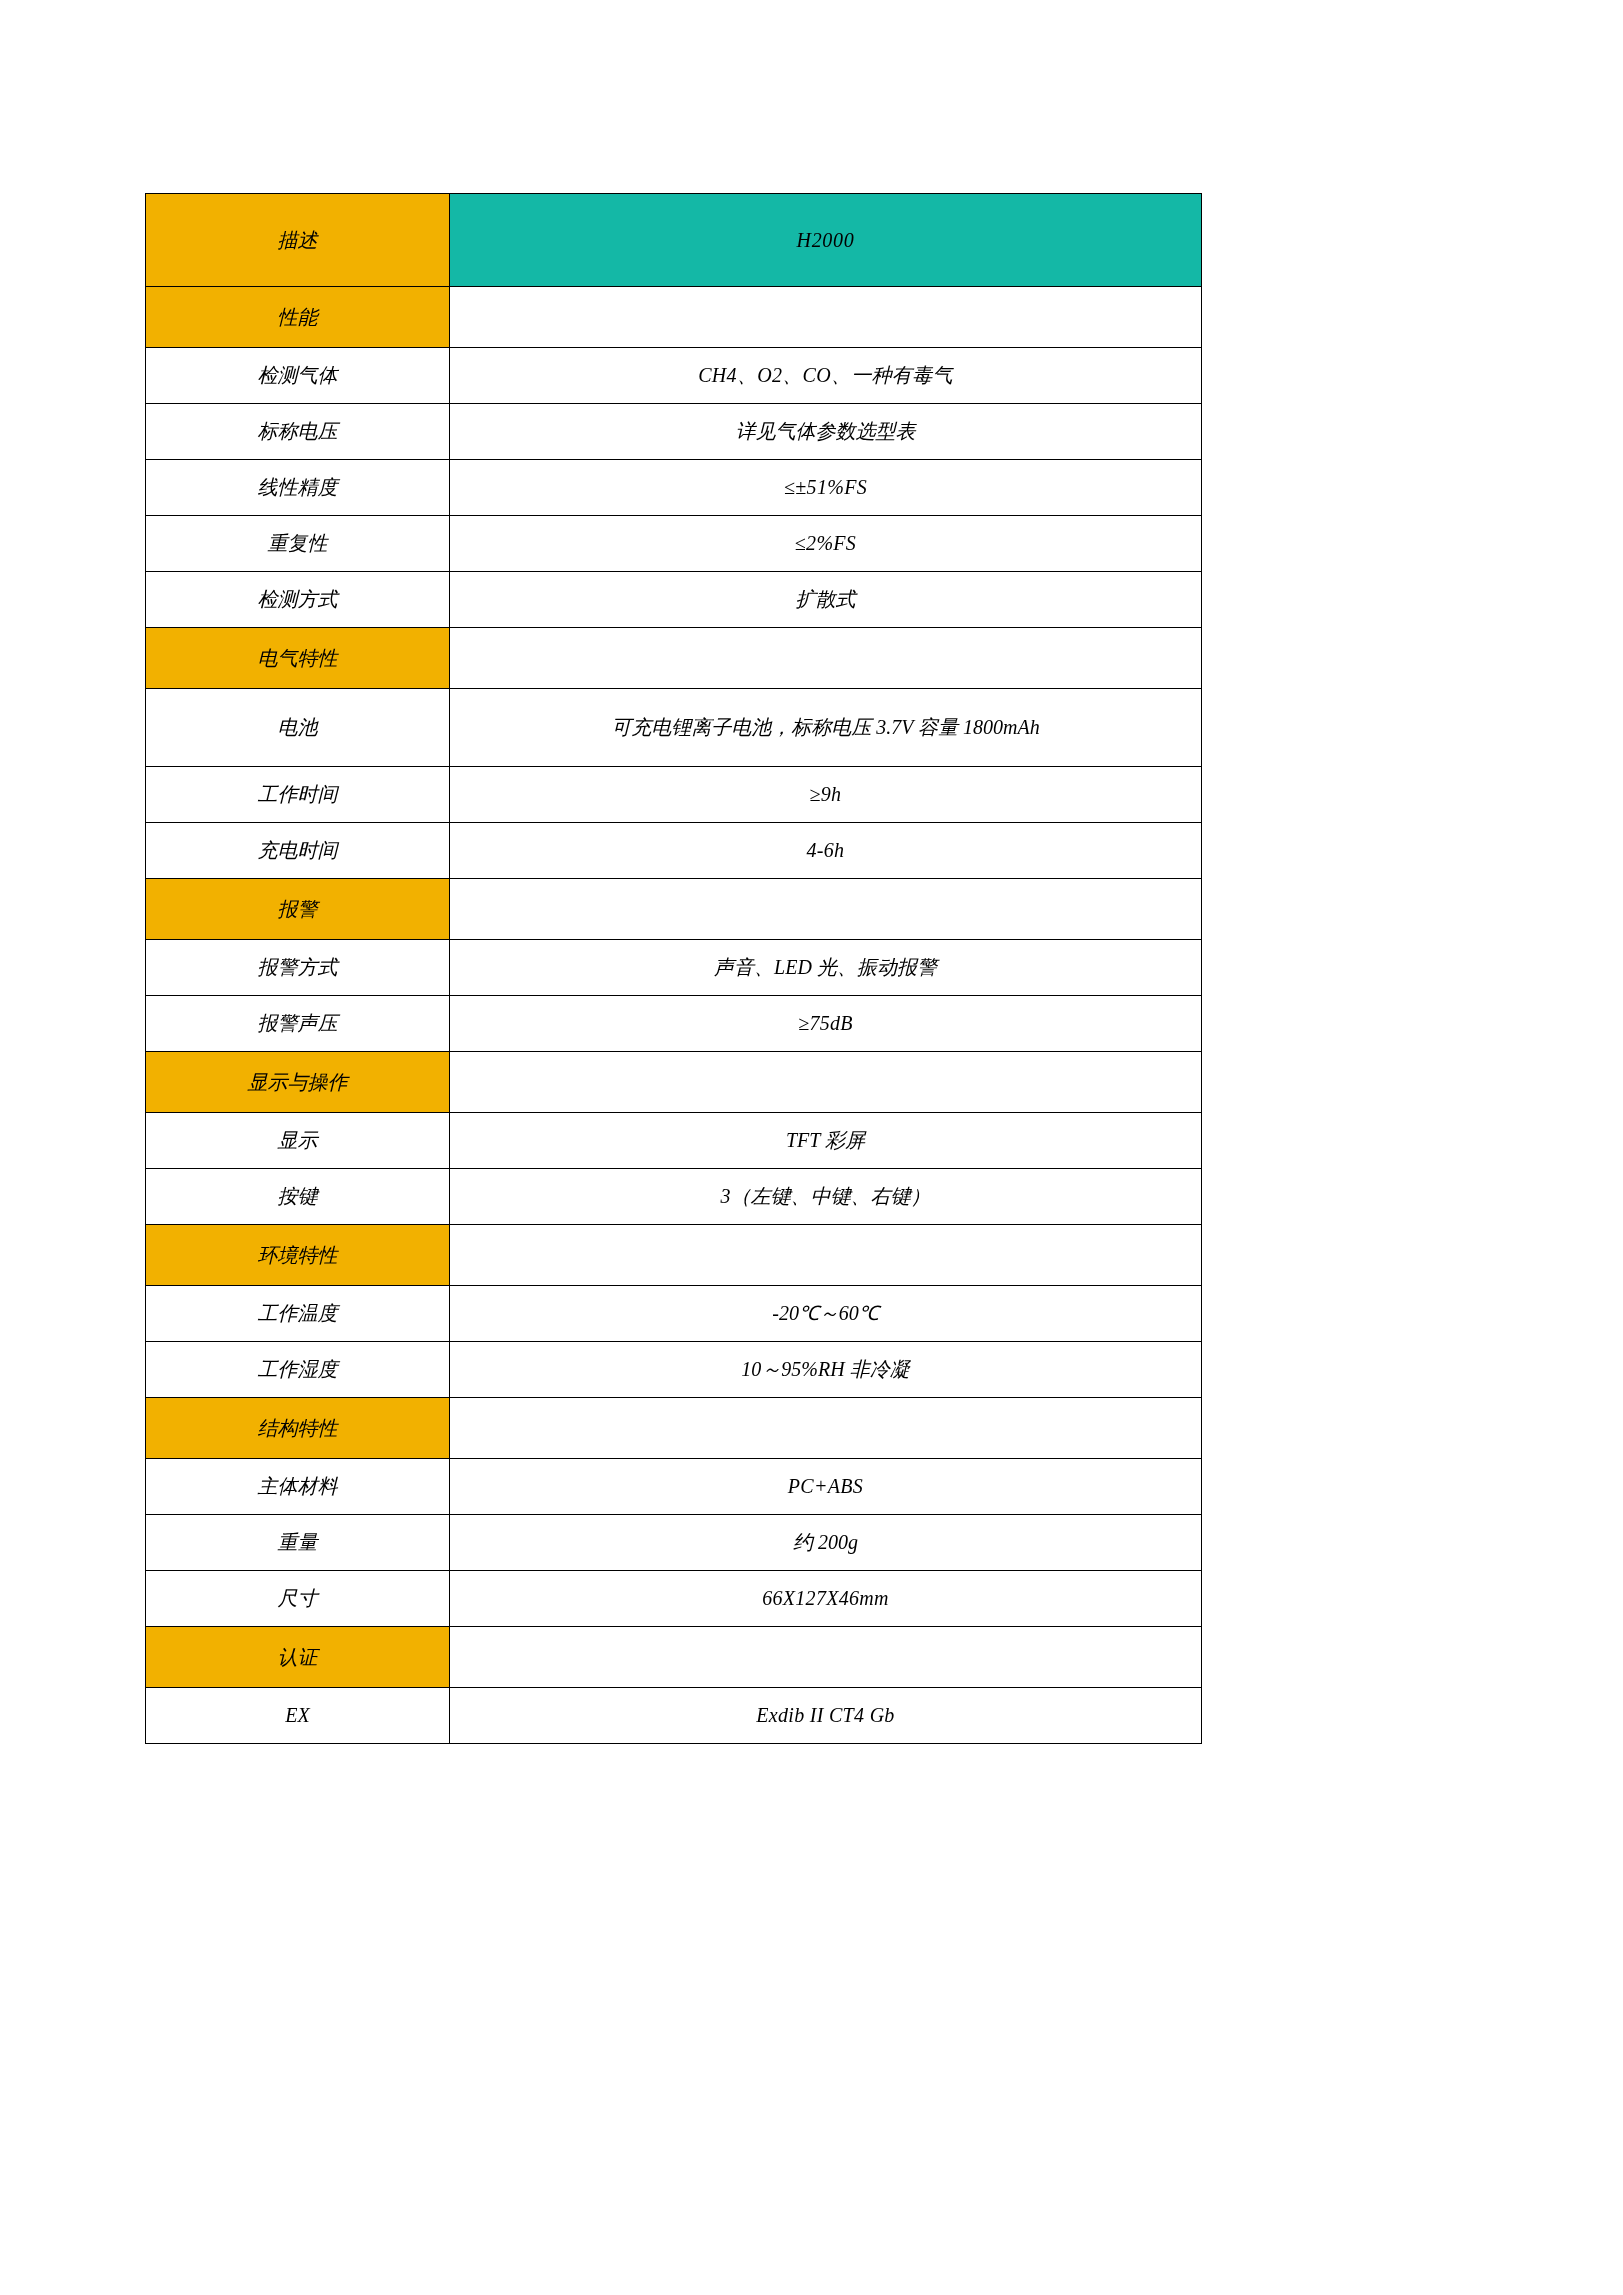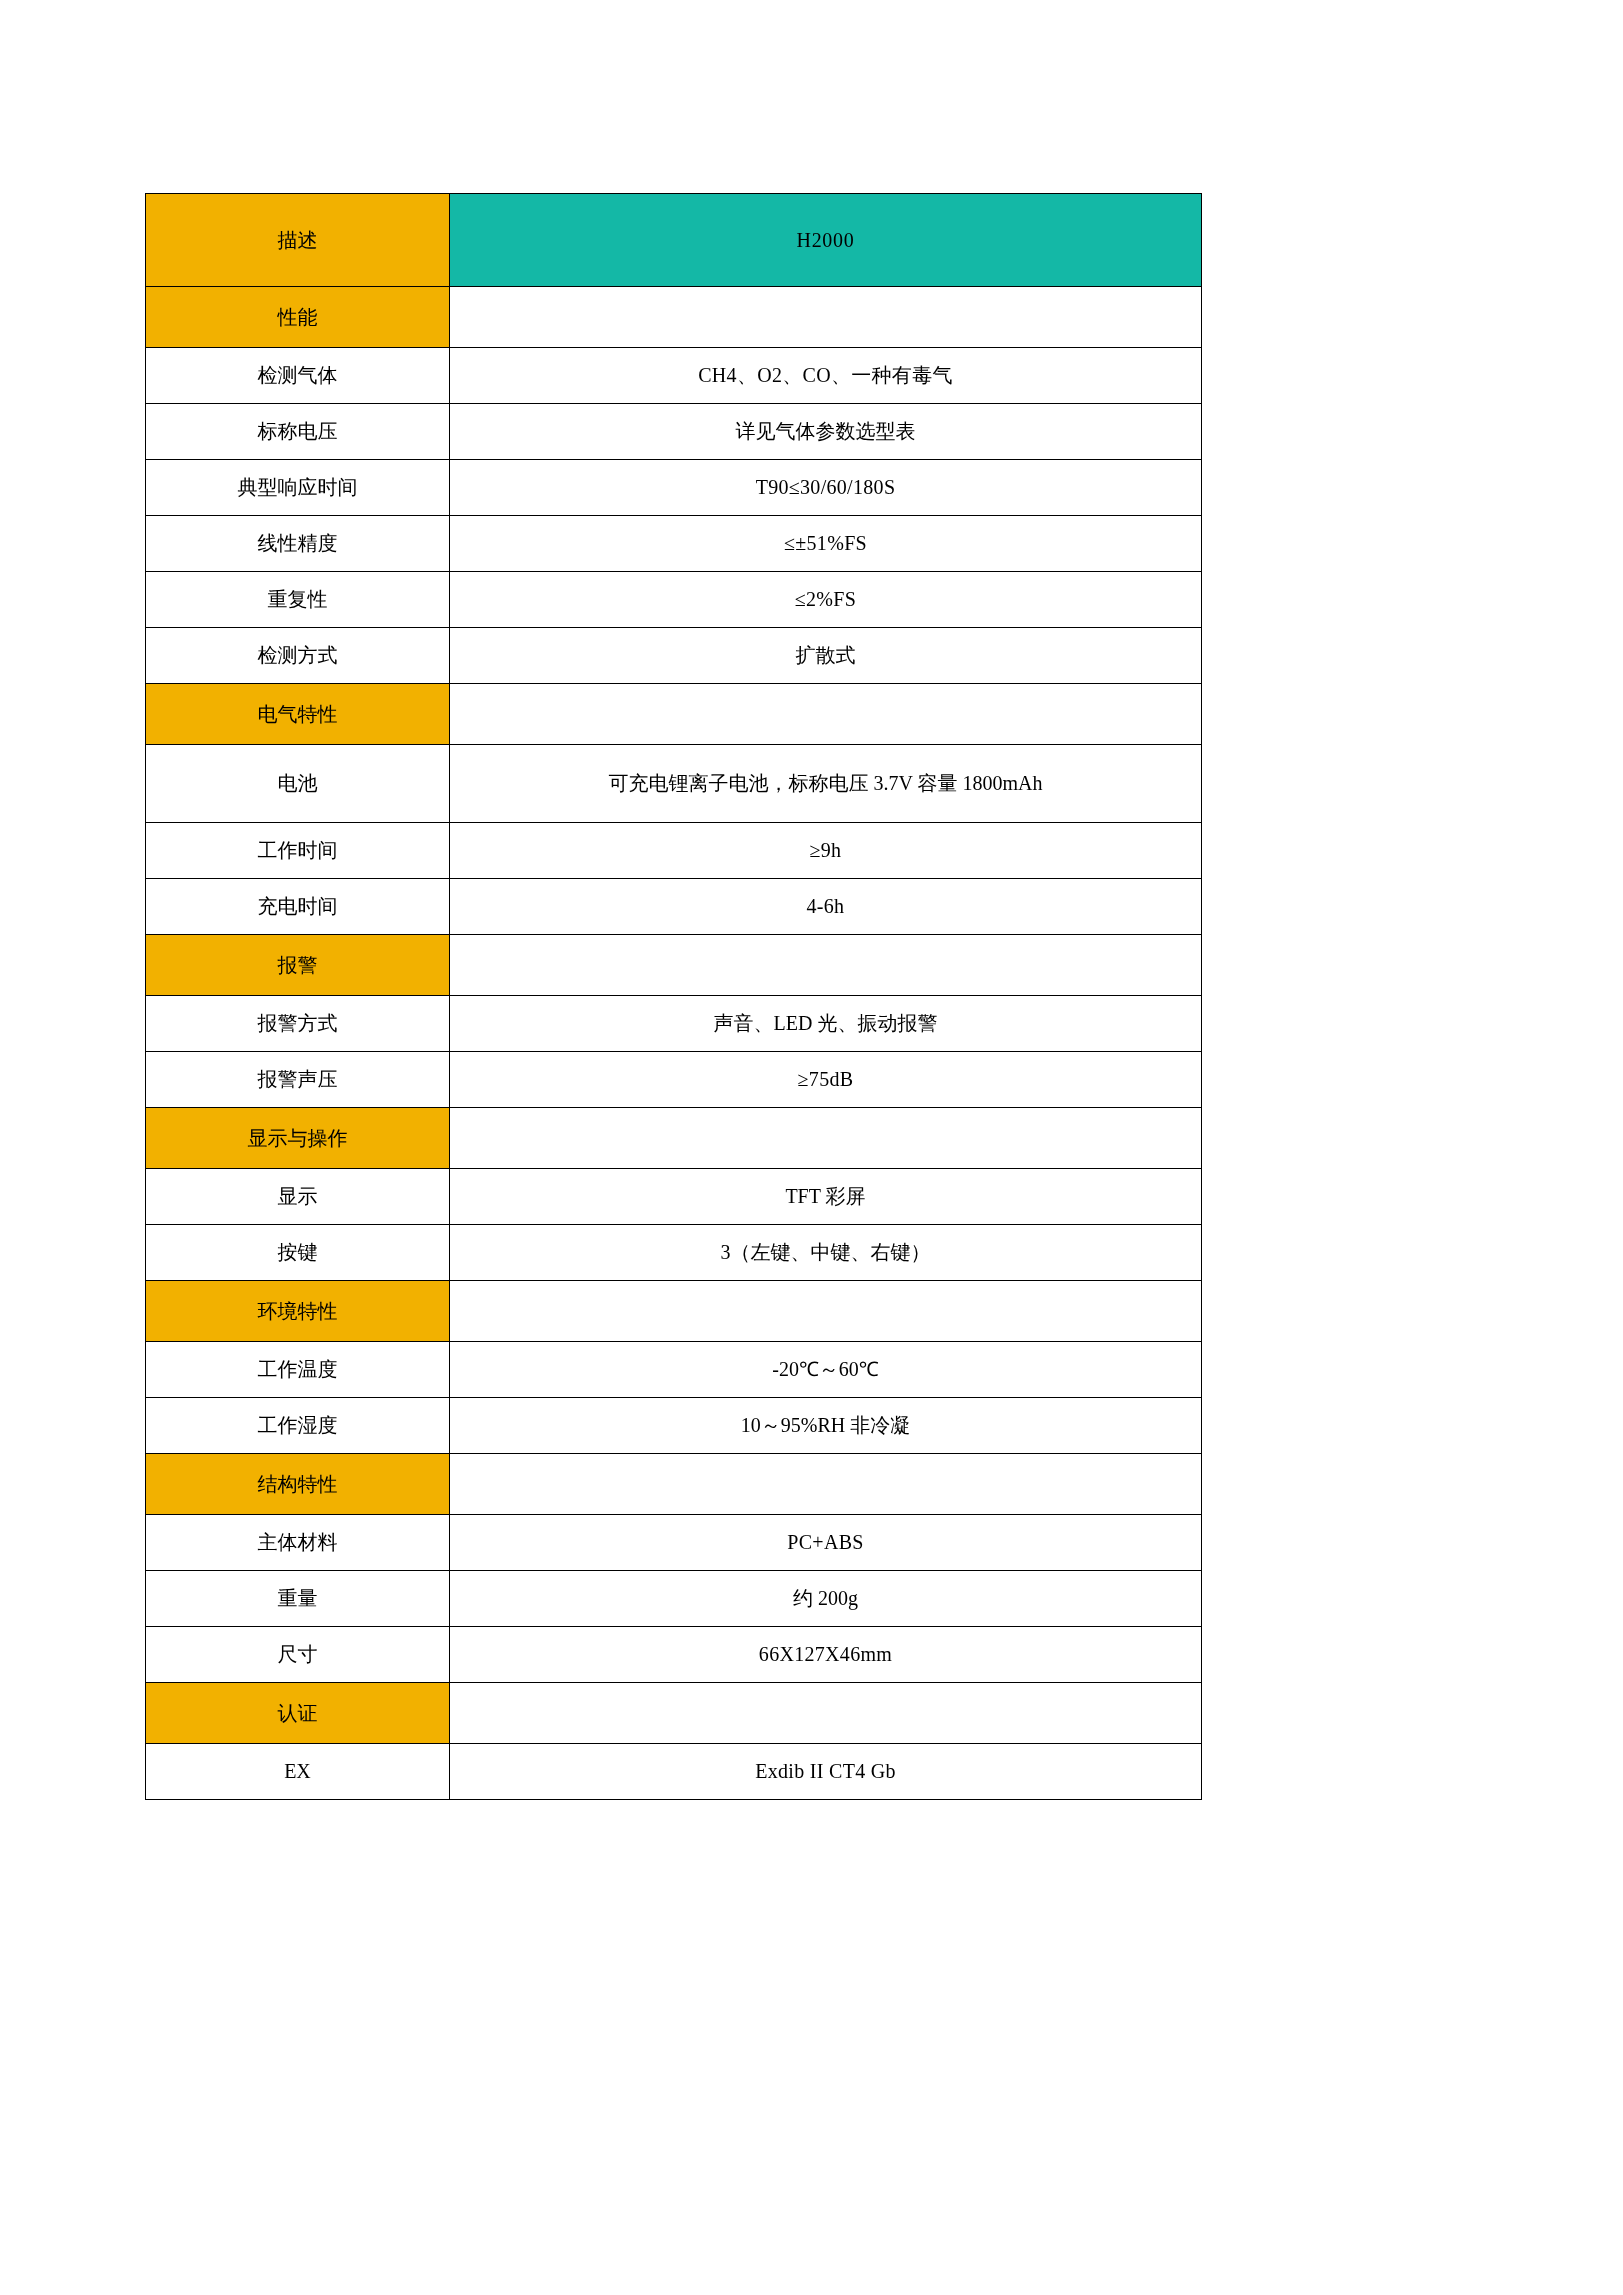--- a/index.html
+++ b/index.html
@@ -11,20 +11,21 @@
     width: 1623px;
     height: 2295px;
     font-family: "Liberation Serif", serif;
     -webkit-font-smoothing: antialiased;
   }
   .page {
     position: relative;
     width: 1623px;
     height: 2295px;
     box-sizing: border-box;
+    font-style: italic;
   }
   .spec-table {
     position: absolute;
     left: 145px;
     top: 193px;
     width: 1055px;
     border-collapse: collapse;
     table-layout: fixed;
   }
   .spec-table td {
@@ -97,24 +98,20 @@
       <tr class="row-std">
         <td class="label">检测气体</td>
         <td class="mono">CH4、O2、CO、一种有毒气</td>
       </tr>
 
       <tr class="row-std">
         <td class="label">标称电压</td>
         <td class="value">详见气体参数选型表</td>
       </tr>
 
-      <tr class="row-std">
-        <td class="label">典型响应时间</td>
-        <td class="mono">T90≤30/60/180S</td>
-      </tr>
 
       <tr class="row-std">
         <td class="label">线性精度</td>
         <td class="mono">≤±51%FS</td>
       </tr>
 
       <tr class="row-std">
         <td class="label">重复性</td>
         <td class="mono">≤2%FS</td>
       </tr>

